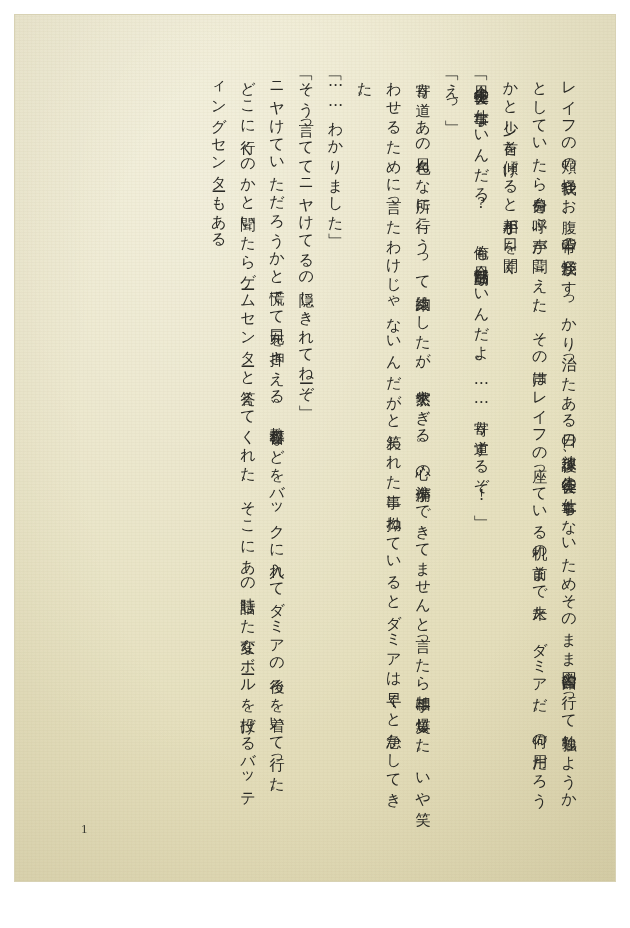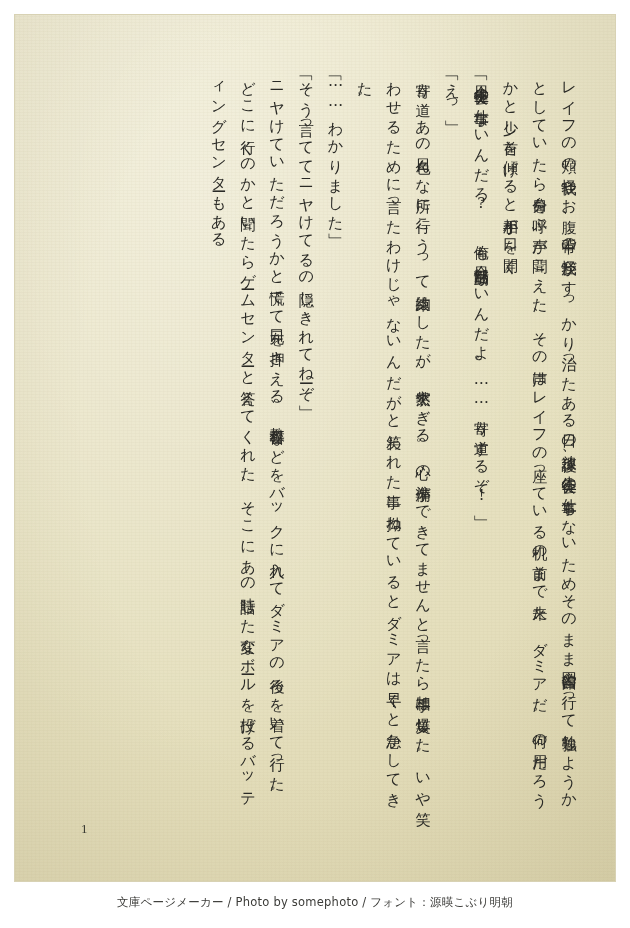--- a/index.html
+++ b/index.html
@@ -100,15 +100,14 @@
 「今日生徒会の仕事ないんだろ? 俺も今日部活動ないんだよ。……寄り道するぞ!」
 「えっ」
 寄り道、あの日色んな所に行こうって約束はしたが、突然すぎる。心の準備ができてませんと言ったら相手は爆笑した。いや笑わせるために言ったわけじゃないんだがと笑われた事に拗ねているとダミアは早くと急かしてきた。
 「……わかりました」
 「そう言っててニヤけてるの隠しきれてねーぞ」
 ニヤけていただろうかと慌てて口元を押さえる、教科書などをバックに入れてダミアの後ろを着いて行った。どこに行くのかと聞いたらゲームセンターと答えてくれた、そこにあの時話した変なボールを投げるバッティングセンターもある</div>
 
     <div class="page-number">1</div>
   </div>
 
-  <div class="footer">文庫ページメーカー / Photo by somephoto / フォント：源暎こぶり明朝</div>
 
 </div>
 
 </body></html>

